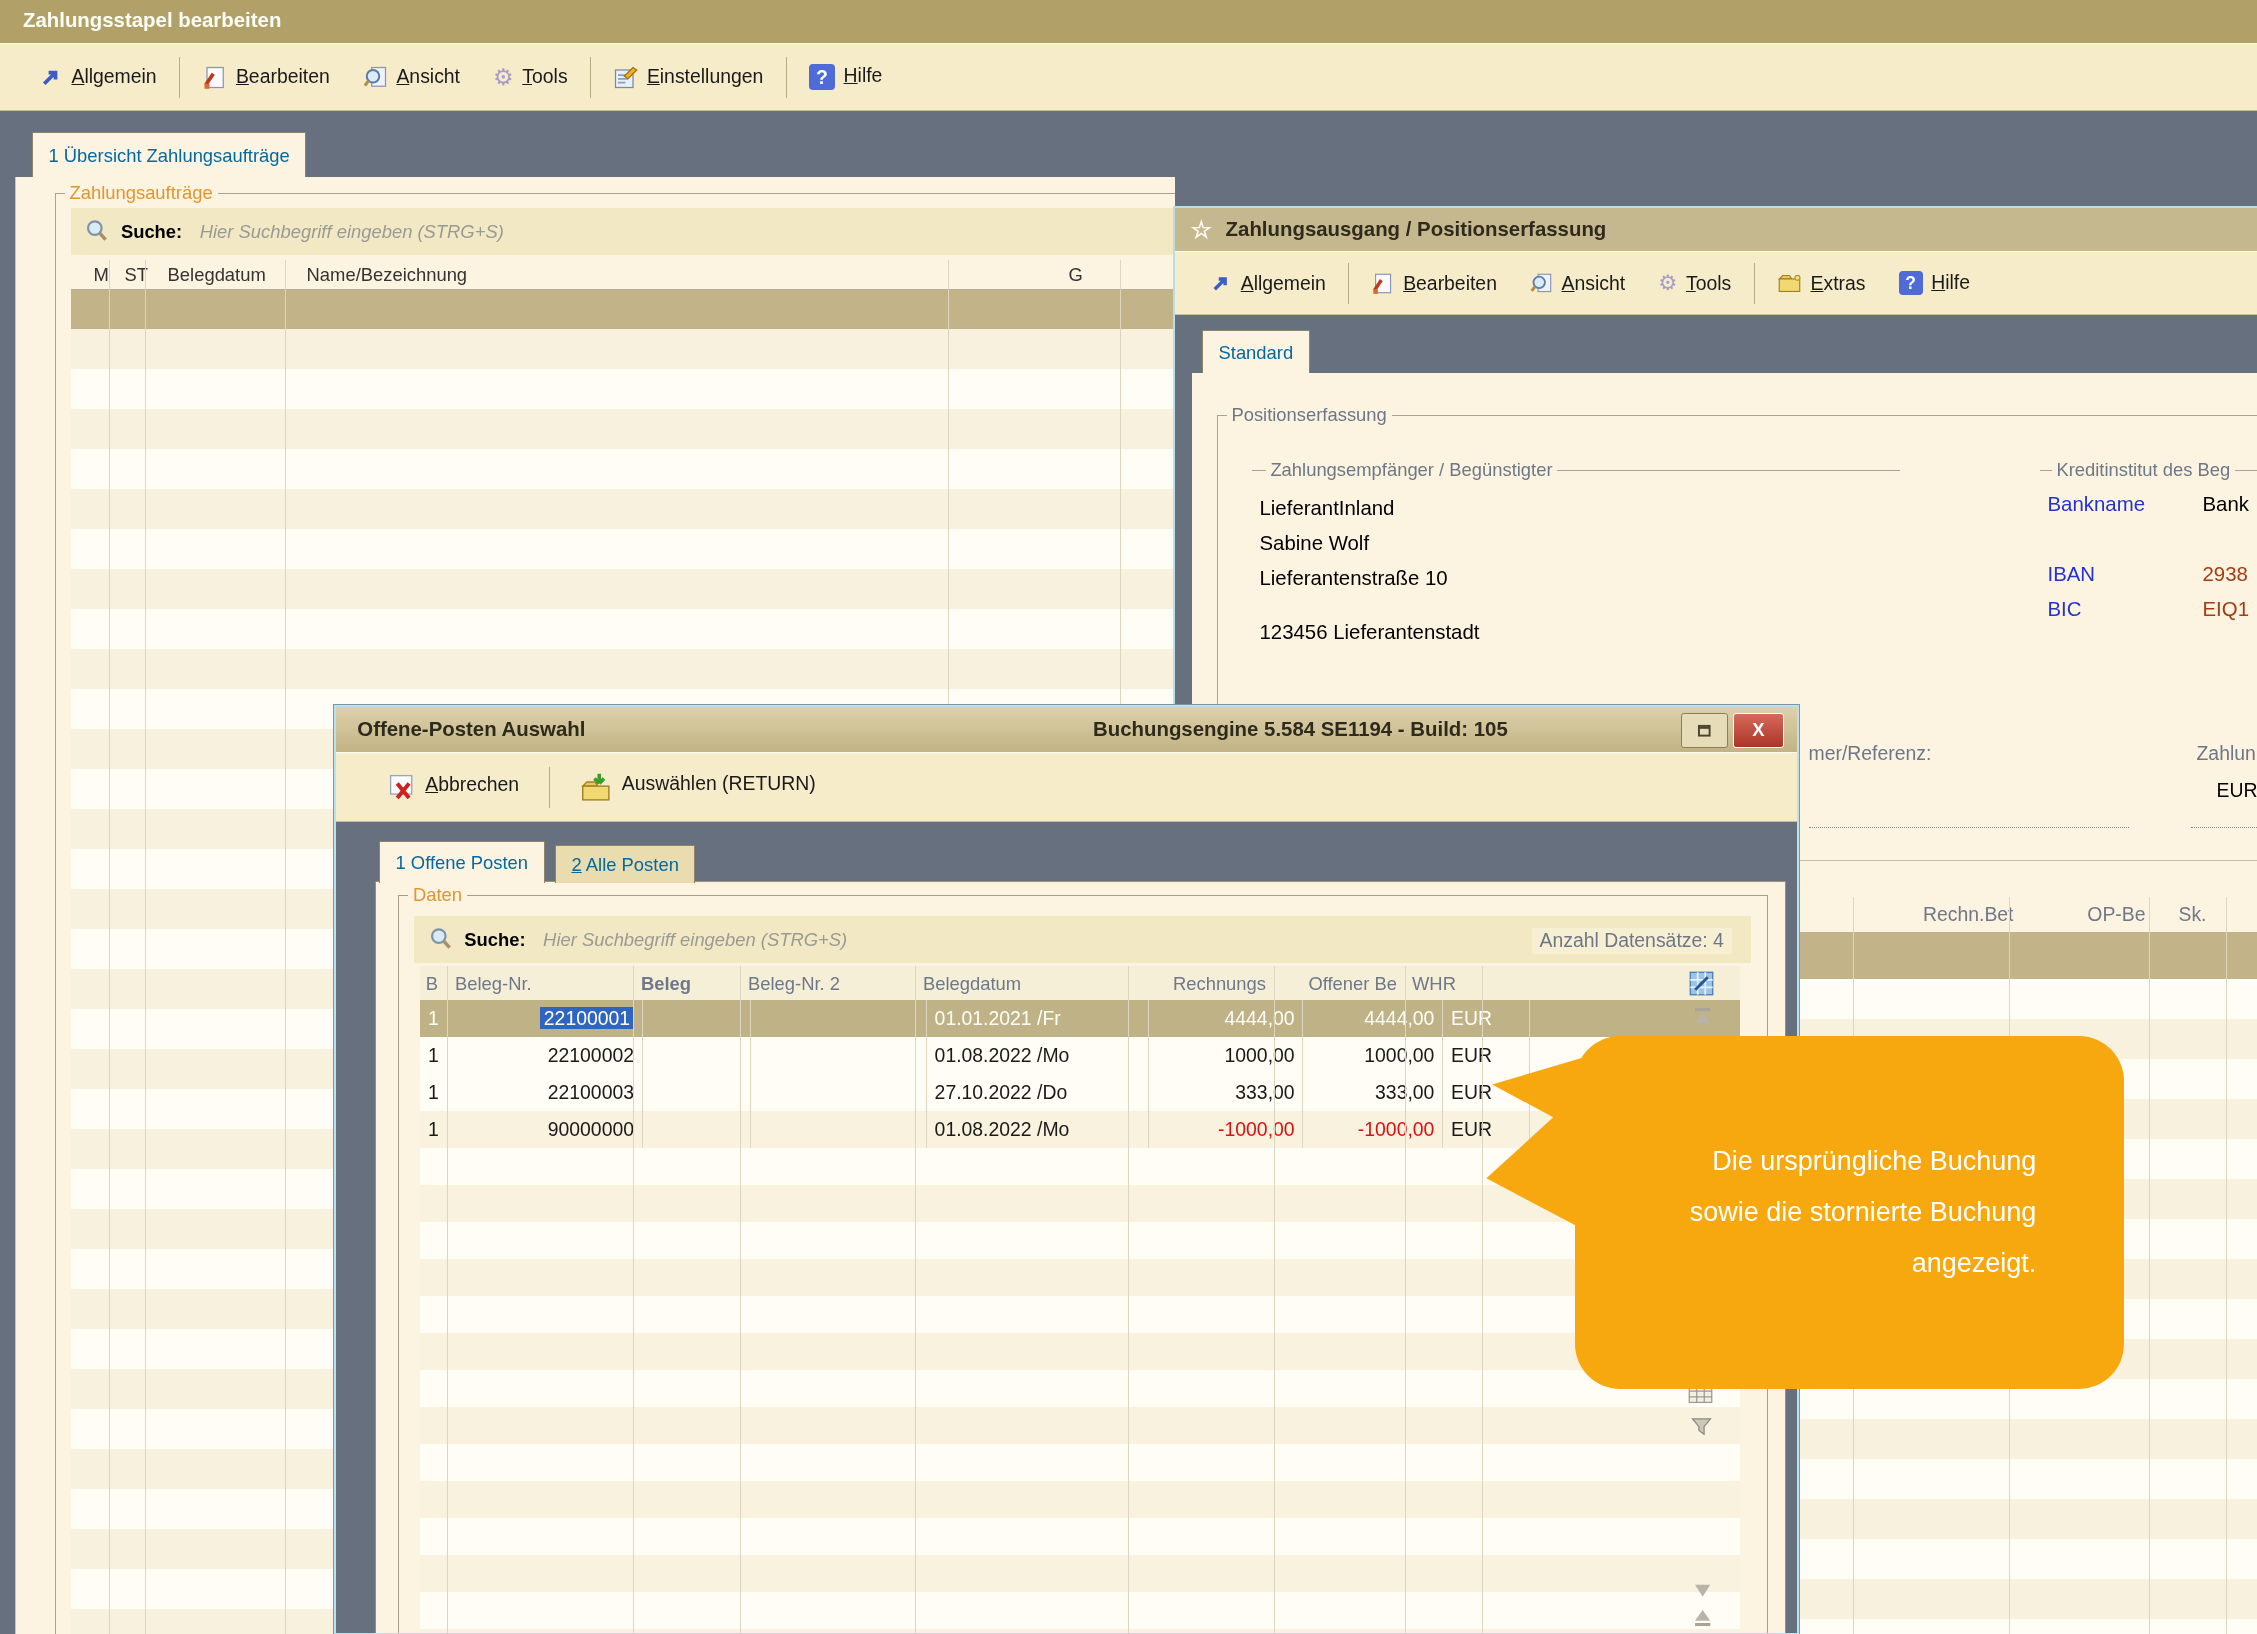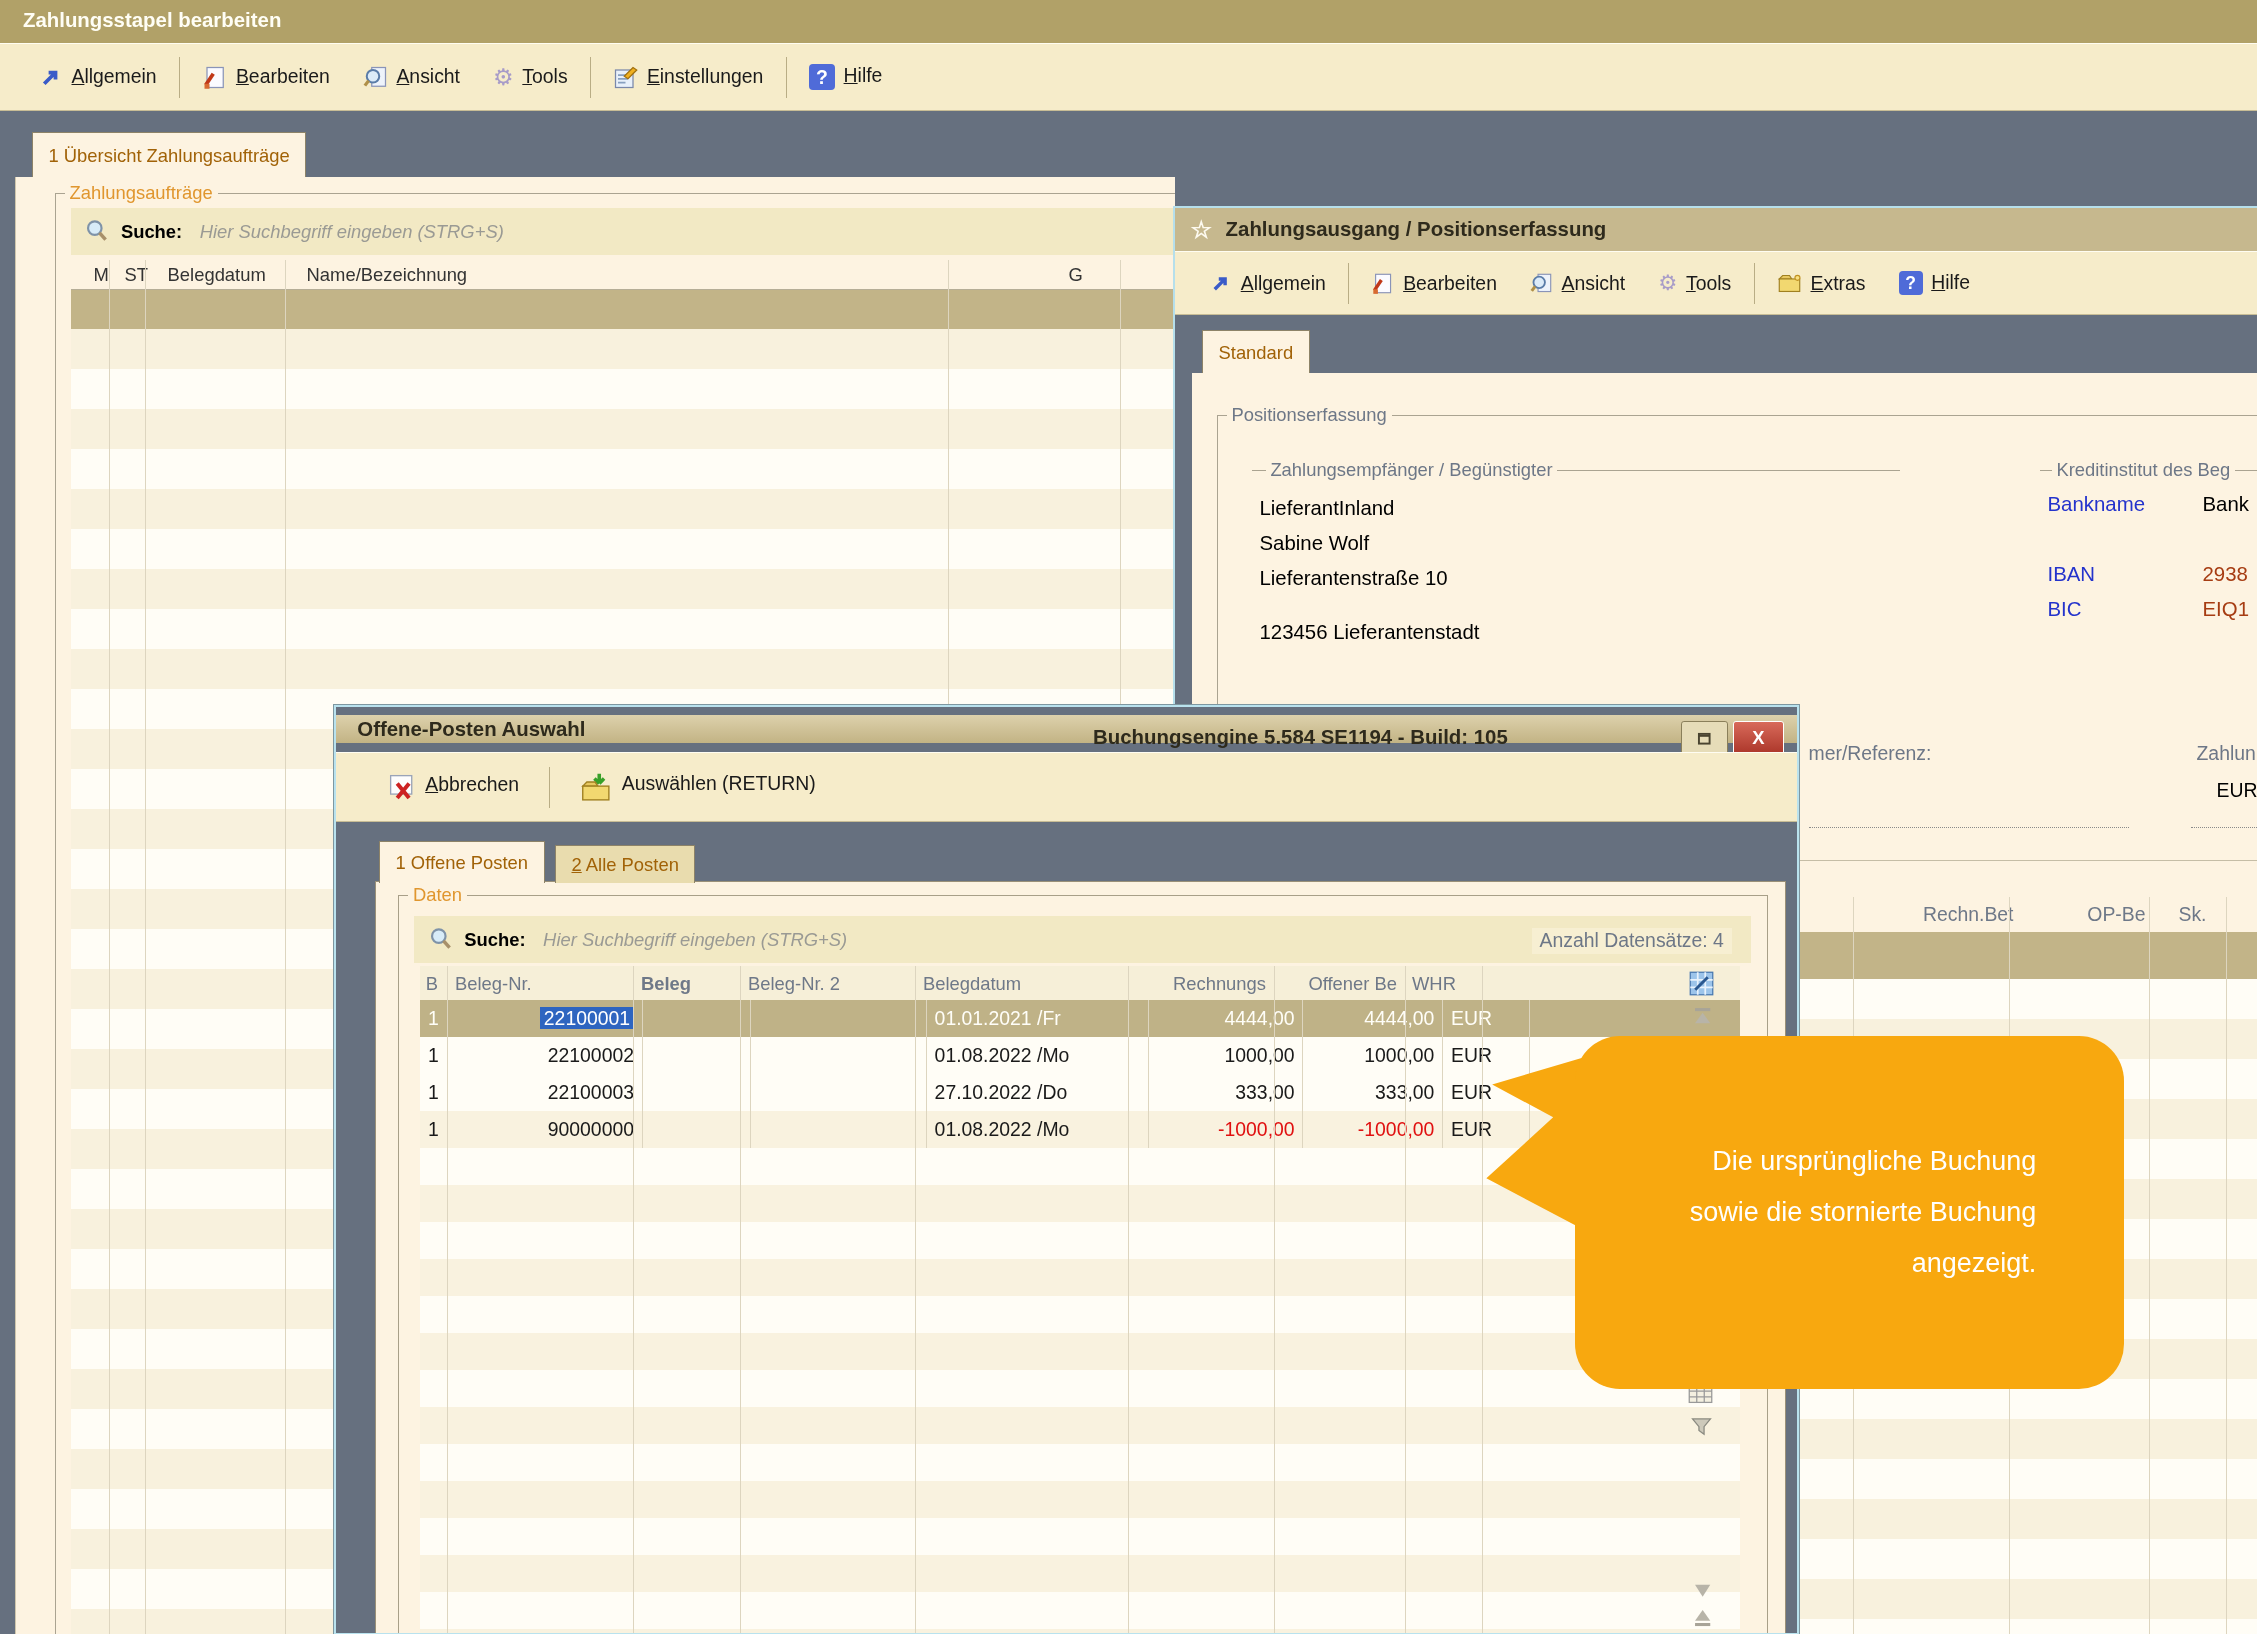--- a/index.html
+++ b/index.html
@@ -8,21 +8,21 @@
   .abs{position:absolute;}
   u{text-decoration:underline;}
   
   .titlebar{background:#b1a168;color:#fffef5;font-weight:bold;font-size:20.4px;
             display:flex;align-items:center;}
   .toolbar{background:#f6ecca;border-bottom:1px solid #c8bd96;border-top:1.9px solid #fffdf2;
            display:flex;align-items:center;font-size:19.4px;color:#1a1a1a;}
   .menuitem{display:inline-flex;align-items:flex-start;gap:8.7px;padding:0 16.5px;cursor:default;}
   .tsep{width:1px;height:41px;background:#b9ad85;margin:0 5.8px;}
   .tab{background:#fdf3e1;border:1px solid #8d8368;border-bottom:none;
-       display:flex;align-items:center;padding:0 15.5px;font-size:18.4px;color:#a16207;}
+       display:flex;align-items:center;padding:0 15.5px;font-size:18.4px;color:#0369a1;}
   .tab.inactive{background:#e9dcae;}
   .panel{background:#fdf3e1;}
   .grouplabel{background:#fdf3e1;padding:0 4.9px;font-size:18.4px;line-height:19.4px;}
   .orange{color:#e0962e;}
   .graylab{color:#6d7787;}
   .groupline{border-top:1px solid #aaa391;}
   .searchbar{background:#f2e9c4;display:flex;align-items:center;font-size:18.4px;}
   .ph{color:#9a9a94;font-style:italic;}
   .hdrtxt{color:#6e7888;font-size:18.4px;}
   .vline{width:1px;background:#ddd5bf;}
@@ -221,21 +221,21 @@
     <div class="tanrow abs" style="left:607px;top:559px;width:460px;height:47px;"></div>
     <div class="stripesW abs" style="left:607px;top:606px;width:460px;height:658px;"></div>
     <div class="vline abs" style="left:661px;top:524px;height:739px;"></div>
     <div class="vline abs" style="left:817px;top:524px;height:739px;"></div>
     <div class="vline abs" style="left:957px;top:524px;height:739px;"></div>
     <div class="vline abs" style="left:1034px;top:524px;height:739px;"></div>
   </div>
 </div>
 
 <div class="dlg abs" style="left:334px;top:705px;width:1461px;height:926px;overflow:hidden;">
-  <div class="dlgtitle abs" style="left:0;top:8px;width:1461px;height:28px;">
+  <div class="dlgtitle abs" style="left:0;top:0;width:1461px;height:45px;">
     <span style="margin-left:21.3px;">Offene-Posten Auswahl</span>
     <span class="abs" style="left:757px;top:10.7px;">Buchungsengine 5.584 SE1194 - Build: 105</span>
     <span class="winbtn abs" style="left:1345px;top:5.8px;width:45px;height:33px;background:#e6dcb8;">
       <span class="icon"><svg width="17.5" height="15.5" viewBox="0 0 18 16">
             <rect x="3" y="3" width="11" height="10" fill="none" stroke="#4a4430" stroke-width="2"></rect>
             <path d="M3 5 h11" stroke="#4a4430" stroke-width="2"></path>
           </svg></span>
     </span>
     <span class="winbtn abs" style="left:1397px;top:5.8px;width:49px;height:33px;background:linear-gradient(180deg,#d86a5a,#aa3428);border-color:#fff;color:#fff;font-weight:bold;font-size:18.4px;">
       <span>X</span>

